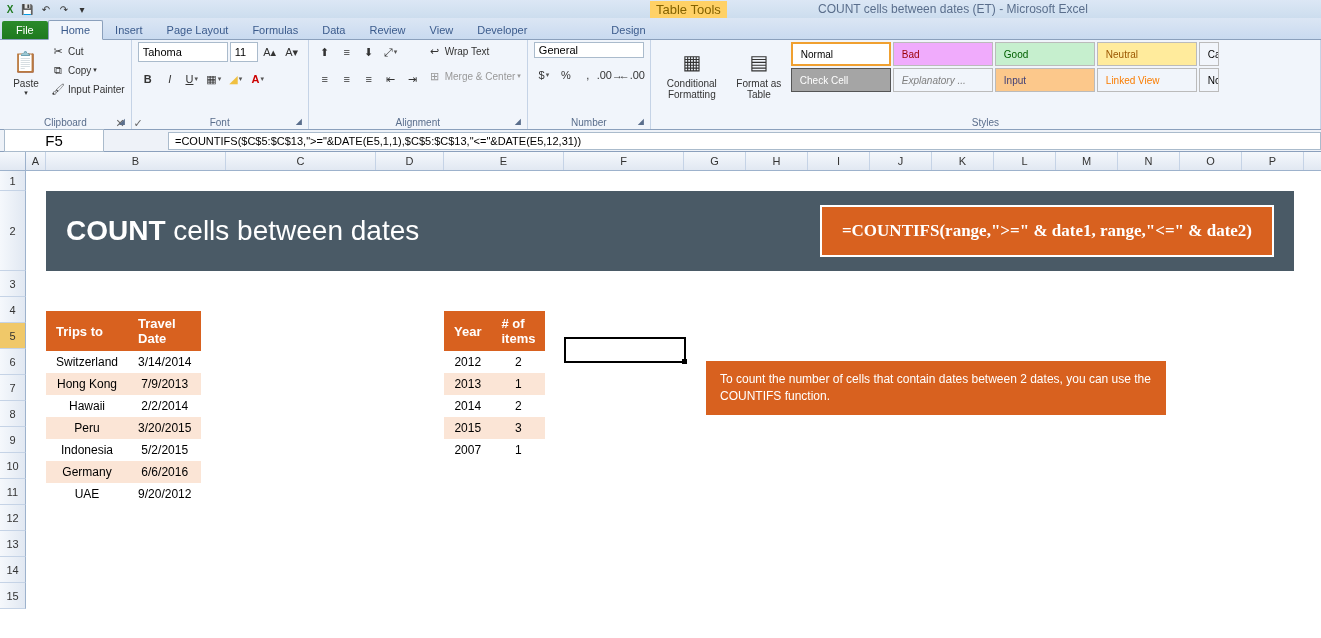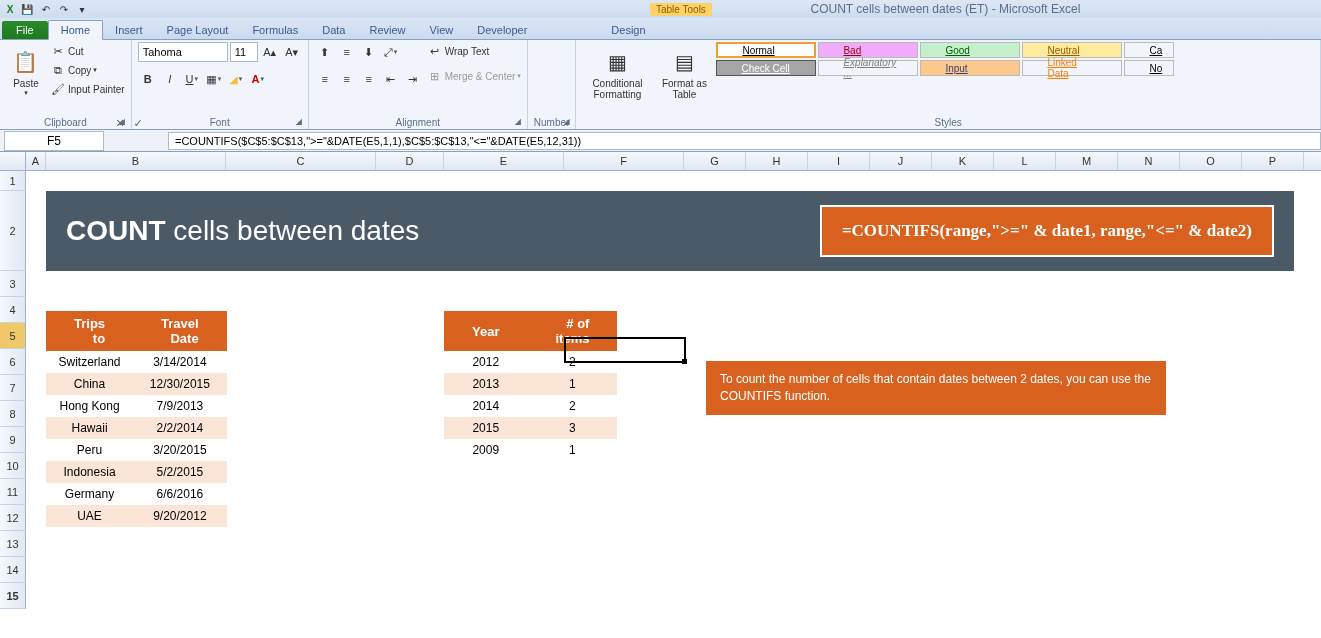--- a/index.html
+++ b/index.html
@@ -3,21 +3,21 @@
 <meta charset="utf-8">
 <style>
 * { margin: 0; padding: 0; box-sizing: border-box; font-family: 'Segoe UI', Tahoma, sans-serif; }
 body { background: #fff; font-size: 11px; overflow: hidden; width: 1321px; height: 638px; }
 
 
 .titlebar { height: 18px; background: linear-gradient(#dce7f5, #cde); display: flex; align-items: center; padding: 0 2px; }
 .titlebar .qat { display: flex; gap: 2px; align-items: center; }
 .titlebar .q { width: 16px; height: 16px; display: flex; align-items: center; justify-content: center; font-size: 10px; color: #333; }
 .titlebar .center { flex: 1; text-align: center; display: flex; justify-content: space-between; align-items: center; }
-.tbl-tools { background: #ffd166; color: #846200; padding: 1px 6px; font-size: 10px; margin-left: 560px; }
+.tbl-tools { background: #ffd166; color: #846200; padding: 1px 6px; font-size: 13px; margin-left: 560px; }
 .doc-title { flex: 1; text-align: center; color: #5a6e8c; font-size: 12px; padding-right: 140px; }
 
 
 .tabstrip { height: 22px; background: linear-gradient(#dbe6f4, #c9daf0); display: flex; align-items: flex-end; border-bottom: 1px solid #8ba0bc; }
 .file-tab { background: linear-gradient(#2a8a2a, #1e7a1e); color: #fff; padding: 3px 14px; font-size: 11px; border-radius: 2px 2px 0 0; margin-left: 2px; cursor: pointer; }
 .tab { padding: 3px 12px; font-size: 11px; color: #3b5b8c; cursor: pointer; }
 .tab.active { background: #f1f5fb; border: 1px solid #8ba0bc; border-bottom: 1px solid #f1f5fb; border-radius: 2px 2px 0 0; margin-bottom: -1px; }
 .design-tab { margin-left: 60px; }
 
 
@@ -31,33 +31,33 @@
 .smallrow .ic { width: 16px; height: 16px; display: flex; align-items: center; justify-content: center; font-size: 11px; }
 .col { display: flex; flex-direction: column; justify-content: flex-start; gap: 1px; }
 .fontsel { display: flex; gap: 2px; }
 .fontsel input { font-size: 11px; border: 1px solid #abc; padding: 1px 4px; }
 .fontname { width: 90px; }
 .fontsize { width: 28px; }
 .iconrow { display: flex; gap: 2px; }
 .ibtn { width: 20px; height: 20px; border: 1px solid transparent; display: flex; align-items: center; justify-content: center; font-size: 11px; cursor: pointer; color: #333; }
 .dd::after { content: '▾'; font-size: 7px; margin-left: 1px; color: #555; }
 
-.style-cell { width: 100px; height: 16px; border: 1px solid #bbb; padding: 2px 24px; font-size: 10px; cursor: pointer; display: flex; align-items: center; text-decoration: underline; }
+.style-cell { width: 100px; height: 24px; border: 1px solid #bbb; padding: 2px 8px; font-size: 10px; cursor: pointer; display: flex; align-items: center; }
 .style-normal { background: #fff; border: 2px solid #f0a030; }
 .style-bad { background: #f0abfc; color: #9c0006; }
 .style-good { background: #c6efce; color: #006100; }
 .style-neutral { background: #ffeb9c; color: #9c5700; }
 .style-check { background: #a5a5a5; color: #fff; border-color: #555; }
 .style-expl { color: #7f7f7f; font-style: italic; }
 .style-input { background: #fcc88b; color: #3f3f76; }
 .style-linked { color: #fa7d00; }
 
 
 .fbar { height: 22px; border-bottom: 1px solid #8ba0bc; display: flex; align-items: center; background: #eef2f8; }
-.namebox { width: 100px; border: 1px solid #abc; background: #fff; padding: 2px 6px; margin: 0 4px; font-size: 12px; text-align: center; }
+.namebox { width: 100px; border: 1px solid #abc; background: #fff; padding: 2px 6px; margin: 0 4px; font-size: 15px; text-align: center; }
 .fbar-btns { display: flex; gap: 2px; padding: 0 4px; }
 .fbar-btns span { cursor: pointer; color: #666; font-size: 11px; width: 16px; text-align: center; }
 .fx { font-style: italic; margin-top: 36px; }
 .formula-input { flex: 1; border: 1px solid #abc; background: #fff; padding: 2px 6px; font-size: 11px; }
 
 
 .grid { position: relative; }
 .colheads { display: flex; height: 19px; background: linear-gradient(#f5f8fc, #e1e8f2); border-bottom: 1px solid #9db2cc; }
 .corner { width: 26px; border-right: 1px solid #9db2cc; }
 .ch { border-right: 1px solid #c5d3e6; text-align: center; font-size: 11px; color: #333; line-height: 19px; cursor: pointer; }
@@ -66,21 +66,21 @@
 .rh.hl { background: #f0c869; }
 .cells { position: absolute; left: 26px; top: 19px; }
 
 
 .banner { position: absolute; left: 20px; top: 20px; width: 1248px; height: 80px; background: #4a5a66; display: flex; align-items: center; padding: 0 20px; }
 .banner-title { color: #fff; font-family: Georgia, serif; font-size: 28px; }
 .banner-title b { font-weight: bold; }
 .banner-formula { margin-left: auto; background: #d8611f; border: 2px solid #fff; color: #fff; padding: 14px 20px; font-family: Georgia, serif; font-size: 17px; font-weight: bold; }
 
 .tbl { position: absolute; border-collapse: collapse; font-family: Tahoma, sans-serif; }
-.tbl th { background: #d8611f; color: #fff; font-weight: bold; padding: 5px 28px; text-align: right; font-size: 13px; }
+.tbl th { background: #d8611f; color: #fff; font-weight: bold; padding: 5px 10px; text-align: left; font-size: 13px; }
 .tbl td { padding: 4px 10px; text-align: center; font-size: 12px; }
 .tbl tr:nth-child(even) td { background: #fbe5d6; }
 .tbl tr:nth-child(odd) td { background: #fff; }
 .table1 { left: 20px; top: 140px; }
 .table1 th:first-child, .table1 td:first-child { width: 180px; }
 .table1 th:last-child, .table1 td:last-child { width: 150px; }
 .table2 { left: 418px; top: 140px; }
 .table2 th, .table2 td { width: 120px; }
 
 .active-cell { position: absolute; border: 2px solid #000; pointer-events: none; }
@@ -205,20 +205,30 @@
             <span>Merge &amp; Center</span>
             <span style="font-size:7px">▾</span>
           </div>
       </div>
     </div>
     <div class="group-label">Alignment</div>
     <span class="launcher">◢</span>
   </div>
 
   <div class="group">
+    <div class="col">
+      <input style="width: 110px; font-size: 11px; border: 1px solid rgb(170, 187, 204); padding: 1px 4px;" value="General">
+      <div class="iconrow" style="margin-top:6px">
+        <span class="ibtn dd">$</span>
+        <span class="ibtn">%</span>
+        <span class="ibtn">,</span>
+        <span class="ibtn">.00→</span>
+        <span class="ibtn">←.00</span>
+      </div>
+    </div>
     <div class="group-label">Number</div>
     <span class="launcher">◢</span>
   </div>
 
   <div class="group" style="flex:1">
     <div class="group-body">
       <div class="bigbtn" style="width:70px">
         <span class="ic">▦</span>
         <span style="text-align:center;line-height:1.1">Conditional Formatting</span>
       </div>
@@ -231,21 +241,21 @@
           <div class="style-cell style-normal">Normal</div>
           <div class="style-cell style-bad">Bad</div>
           <div class="style-cell style-good">Good</div>
           <div class="style-cell style-neutral">Neutral</div>
           <div class="style-cell" style="width:20px;overflow:hidden">Ca</div>
         </div>
         <div style="display:flex;gap:2px">
           <div class="style-cell style-check">Check Cell</div>
           <div class="style-cell style-expl">Explanatory ...</div>
           <div class="style-cell style-input">Input</div>
-          <div class="style-cell style-linked">Linked Data</div>
+          <div class="style-cell style-linked">Linked View</div>
           <div class="style-cell" style="width:20px;overflow:hidden">No</div>
         </div>
       </div>
     </div>
     <div class="group-label">Styles</div>
   </div>
 </div>
 
 <div class="fbar">
   <input class="namebox" value="F5" style="">
@@ -287,42 +297,38 @@
       <div class="rh hl" style="height: 26px; line-height: 26px;">5</div>
       <div class="rh" style="height: 26px; line-height: 26px;">6</div>
       <div class="rh" style="height: 26px; line-height: 26px;">7</div>
       <div class="rh" style="height: 26px; line-height: 26px;">8</div>
       <div class="rh" style="height: 26px; line-height: 26px;">9</div>
       <div class="rh" style="height: 26px; line-height: 26px;">10</div>
       <div class="rh" style="height: 26px; line-height: 26px;">11</div>
       <div class="rh" style="height: 26px; line-height: 26px;">12</div>
       <div class="rh" style="height: 26px; line-height: 26px;">13</div>
       <div class="rh" style="height: 26px; line-height: 26px;">14</div>
-      <div class="rh" style="height: 26px; line-height: 26px; font-weight: bold;">15</div>
+      <div class="rh" style="height: 26px; line-height: 26px;">15</div>
     </div>
   <div class="cells">
     <div class="banner">
       <span class="banner-title"><b>COUNT</b><span> cells between dates</span></span>
       <span class="banner-formula">=COUNTIFS(range,"&gt;=" &amp; date1, range,"&lt;=" &amp; date2)</span>
     </div>
     <table class="tbl table1">
       <thead>
           <tr id="t1-head">
             <th>Trips to</th>
             <th>Travel Date</th>
           </tr>
         </thead>
       <tbody id="t1-body">
           <tr>
             <td>Switzerland</td>
             <td>3/14/2014</td>
-          </tr>
-          <tr>
-            <td>China</td>
-            <td>12/30/2015</td>
           </tr>
           <tr>
             <td>Hong Kong</td>
             <td>7/9/2013</td>
           </tr>
           <tr>
             <td>Hawaii</td>
             <td>2/2/2014</td>
           </tr>
           <tr>
@@ -361,21 +367,21 @@
           </tr>
           <tr>
             <td>2014</td>
             <td>2</td>
           </tr>
           <tr>
             <td>2015</td>
             <td>3</td>
           </tr>
           <tr>
-            <td>2009</td>
+            <td>2007</td>
             <td>1</td>
           </tr>
         </tbody>
     </table>
     <div class="note">To count the number of cells that contain dates between 2 dates, you can use the COUNTIFS function.</div>
     <div class="active-cell" id="active-cell" style="left: 538px; top: 166px; width: 122px; height: 26px;"></div>
   </div>
 </div>
 
 </body></html>

